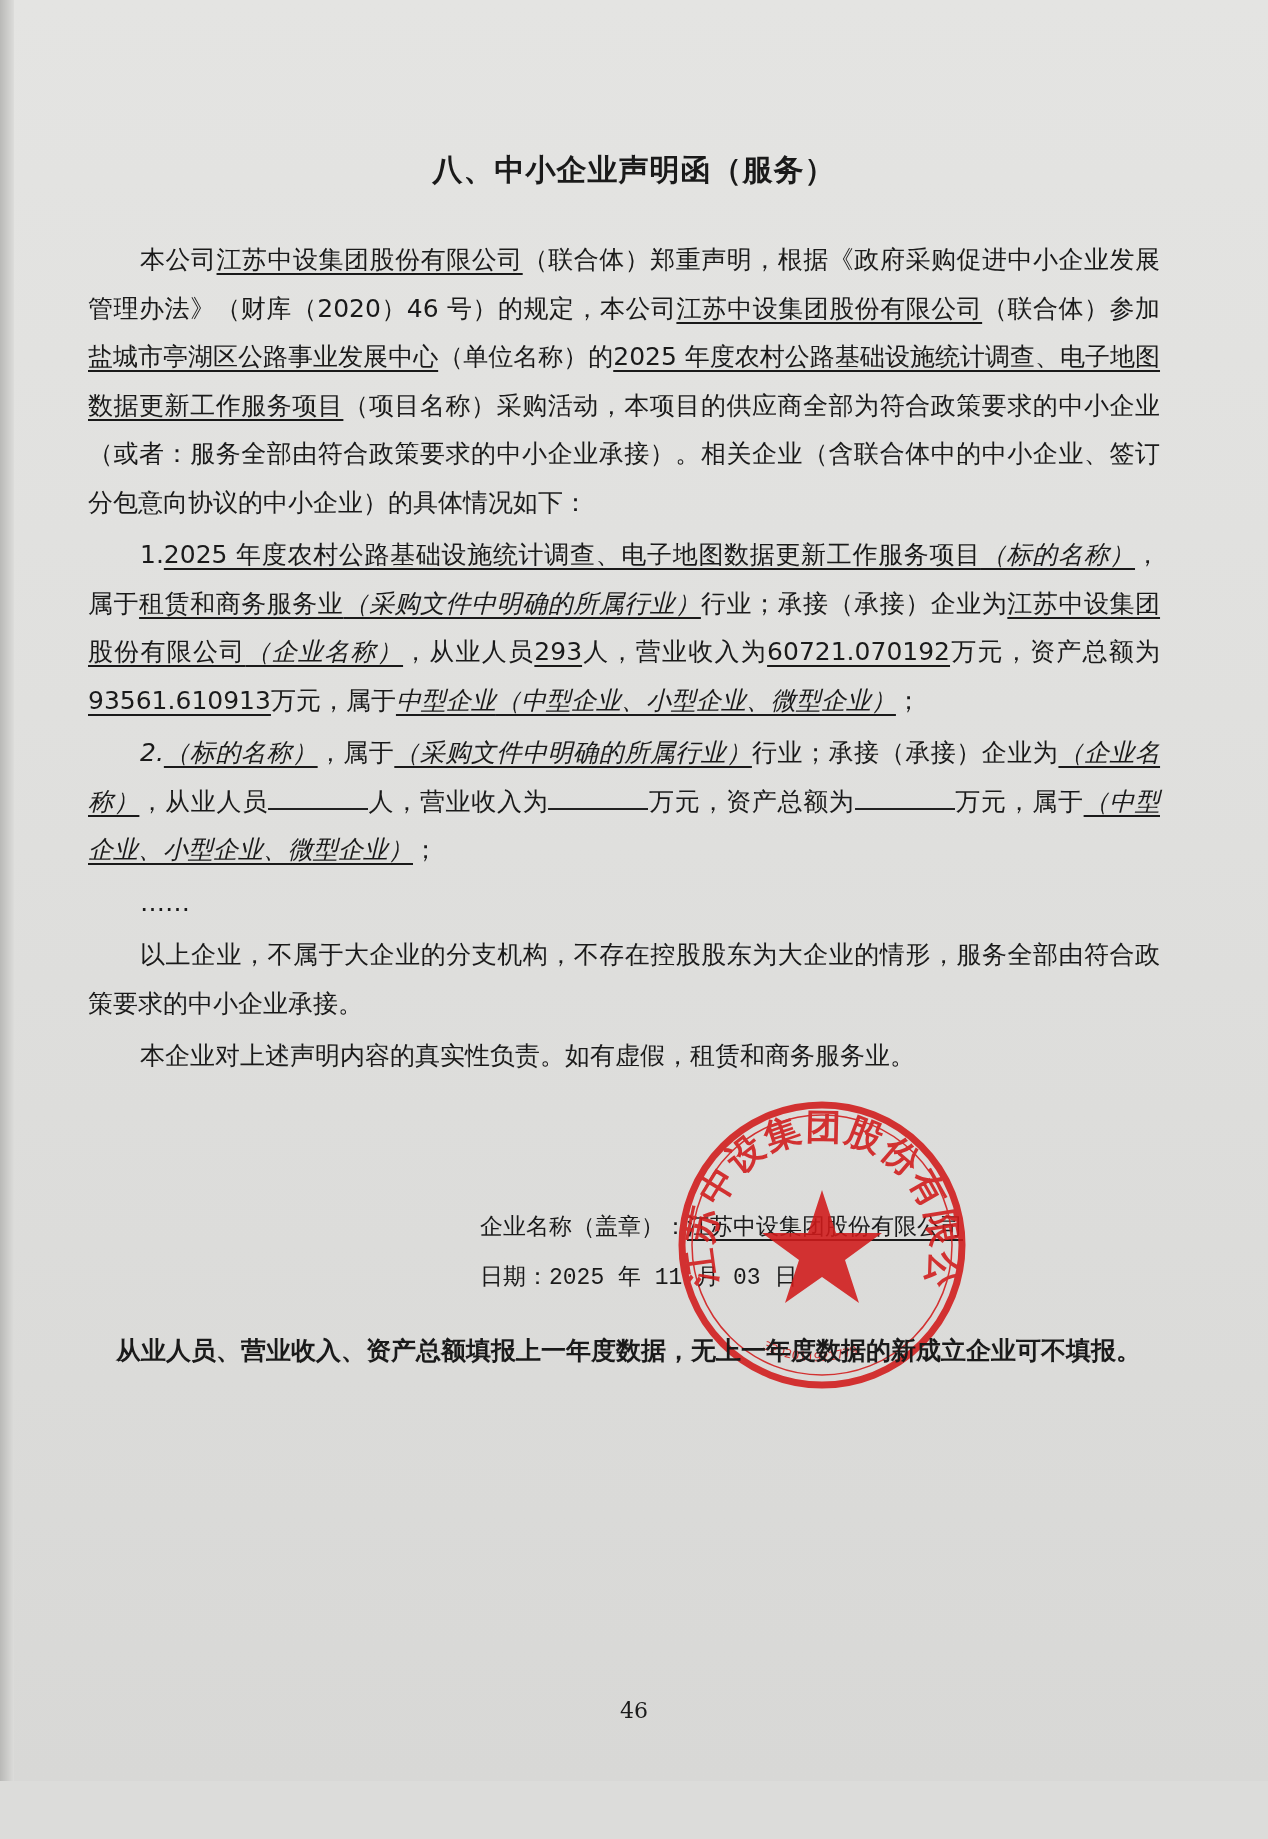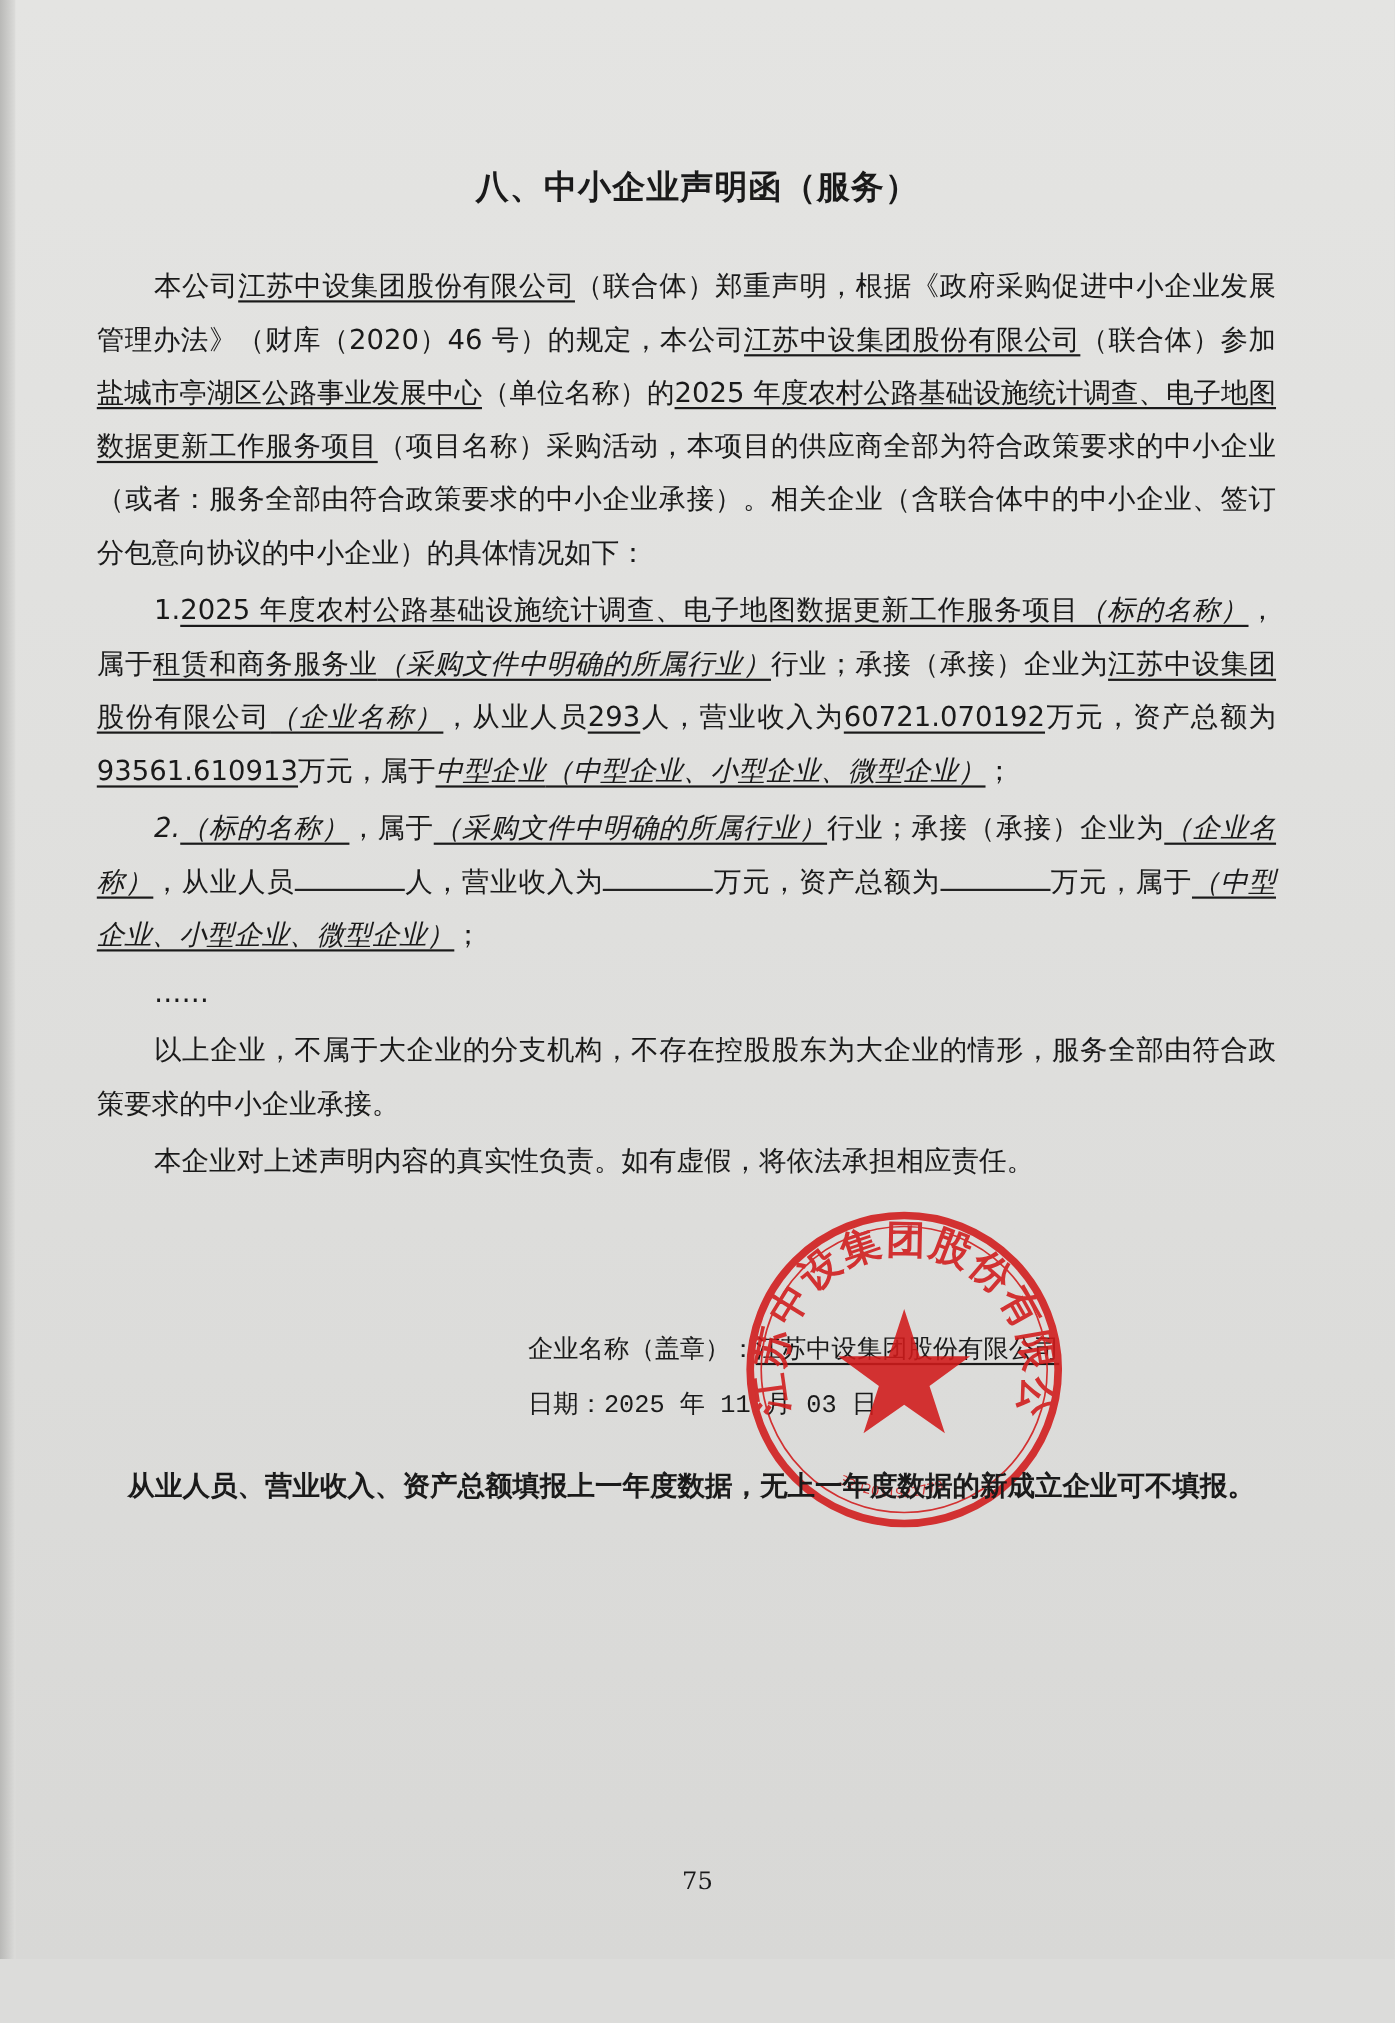--- a/index.html
+++ b/index.html
@@ -65,21 +65,21 @@
 
   <div class="body-text">
     <p class="indent"><span>本公司</span><span class="u">江苏中设集团股份有限公司</span><span>（联合体）郑重声明，根据《政府采购促进中小企业发展管理办法》（财库（2020）46 号）的规定，本公司</span><span class="u">江苏中设集团股份有限公司</span><span>（联合体）参加</span><span class="u">盐城市亭湖区公路事业发展中心</span><span>（单位名称）的</span><span class="u">2025 年度农村公路基础设施统计调查、电子地图数据更新工作服务项目</span><span>（项目名称）采购活动，本项目的供应商全部为符合政策要求的中小企业（或者：服务全部由符合政策要求的中小企业承接）。相关企业（含联合体中的中小企业、签订分包意向协议的中小企业）的具体情况如下：</span></p>
 
     <p class="indent"><span>1.</span><span class="u"><span>2025 年度农村公路基础设施统计调查、电子地图数据更新工作服务项目</span><span class="i">（标的名称）</span></span><span>，属于</span><span class="u"><span>租赁和商务服务业</span><span class="i">（采购文件中明确的所属行业）</span></span><span>行业；承接（承接）企业为</span><span class="u"><span>江苏中设集团股份有限公司</span><span class="i">（企业名称）</span></span><span>，从业人员</span><span class="u">293</span><span>人，营业收入为</span><span class="u">60721.070192</span><span>万元，资产总额为</span><span class="u">93561.610913</span><span>万元，属于</span><span class="u i"><span>中型企业</span><span>（中型企业、小型企业、微型企业）</span></span><span>；</span></p>
 
     <p class="indent"><span class="i">2.</span><span class="u i">（标的名称）</span><span>，属于</span><span class="u i">（采购文件中明确的所属行业）</span><span>行业；承接（承接）企业为</span><span class="u i">（企业名称）</span><span>，从业人员</span><span class="blank"></span><span>人，营业收入为</span><span class="blank"></span><span>万元，资产总额为</span><span class="blank"></span><span>万元，属于</span><span class="u i">（中型企业、小型企业、微型企业）</span><span>；</span></p>
 
     <p class="indent">……</p>
     <p class="indent">以上企业，不属于大企业的分支机构，不存在控股股东为大企业的情形，服务全部由符合政策要求的中小企业承接。</p>
-    <p class="indent">本企业对上述声明内容的真实性负责。如有虚假，将依法承担相应责任。</p>
+    <p class="indent">本企业对上述声明内容的真实性负责。如有虚假，租赁和商务服务业。</p>
   </div>
 
   <div class="sign-block">
     <div><span>企业名称（盖章）：</span><span class="u">江苏中设集团股份有限公司</span></div>
     <div><span>日期：</span><span>2025 年 11 月 03 日</span></div>
   </div>
 
   <svg class="seal" viewBox="0 0 300 300">
     <circle cx="150" cy="150" r="140" fill="none" stroke="#d11a1a" stroke-width="7"></circle>
     <circle cx="150" cy="150" r="130" fill="none" stroke="#d11a1a" stroke-width="1.5"></circle>
@@ -91,14 +91,14 @@
       <textPath href="#sealArc" startOffset="3%">江苏中设集团股份有限公司</textPath>
     </text>
     <text font-size="12" fill="#d11a1a" font-family="DejaVu Sans, sans-serif">
       <textPath href="#codeArc" startOffset="10%">3202011921779</textPath>
     </text>
     <polygon points="150,95 164,138 210,138 173,165 187,208 150,182 113,208 127,165 90,138 136,138" fill="#d11a1a"></polygon>
   </svg>
 
   <div class="note">从业人员、营业收入、资产总额填报上一年度数据，无上一年度数据的新成立企业可不填报。</div>
 
-  <div class="page-number">75</div>
+  <div class="page-number">46</div>
 </div>
 
 </body></html>

